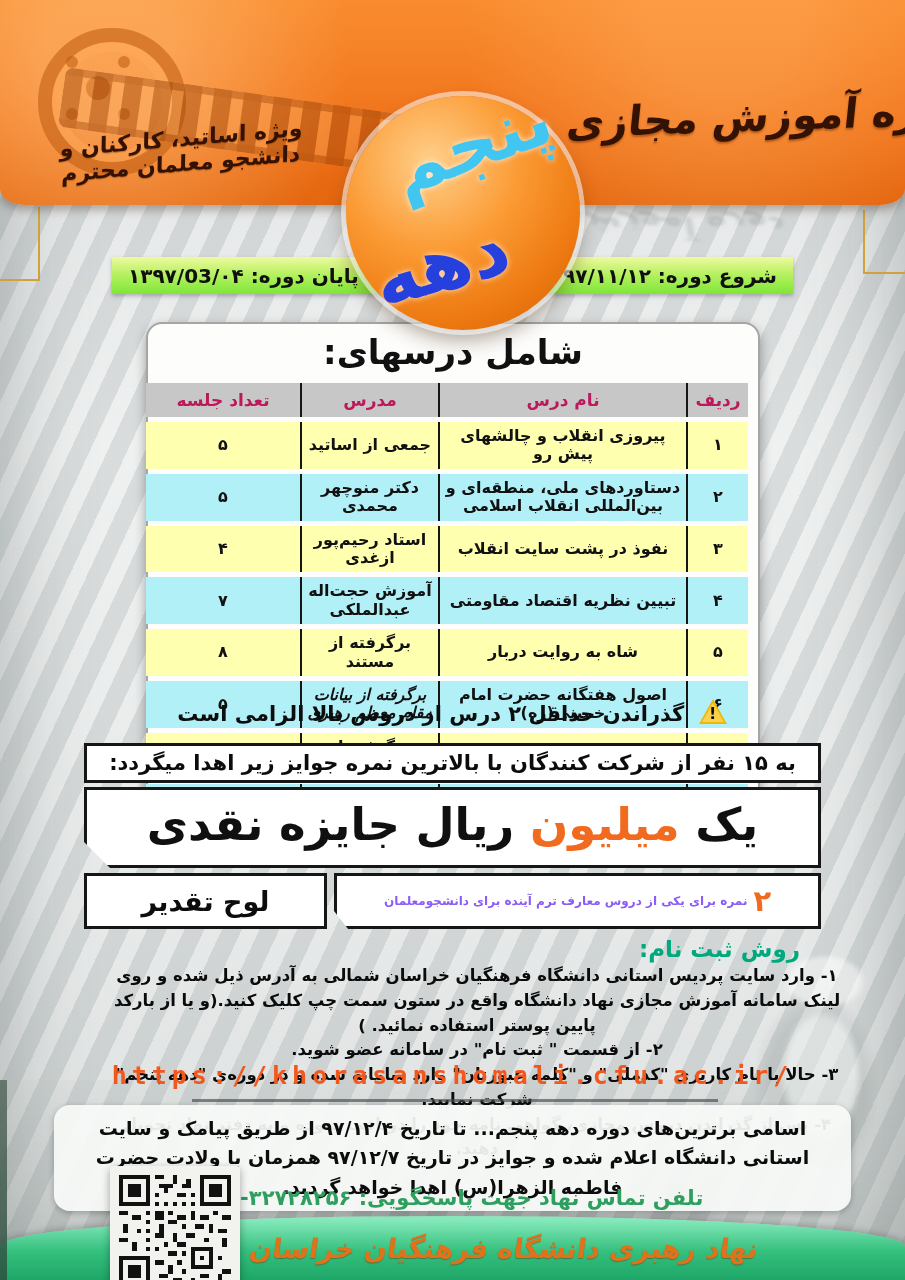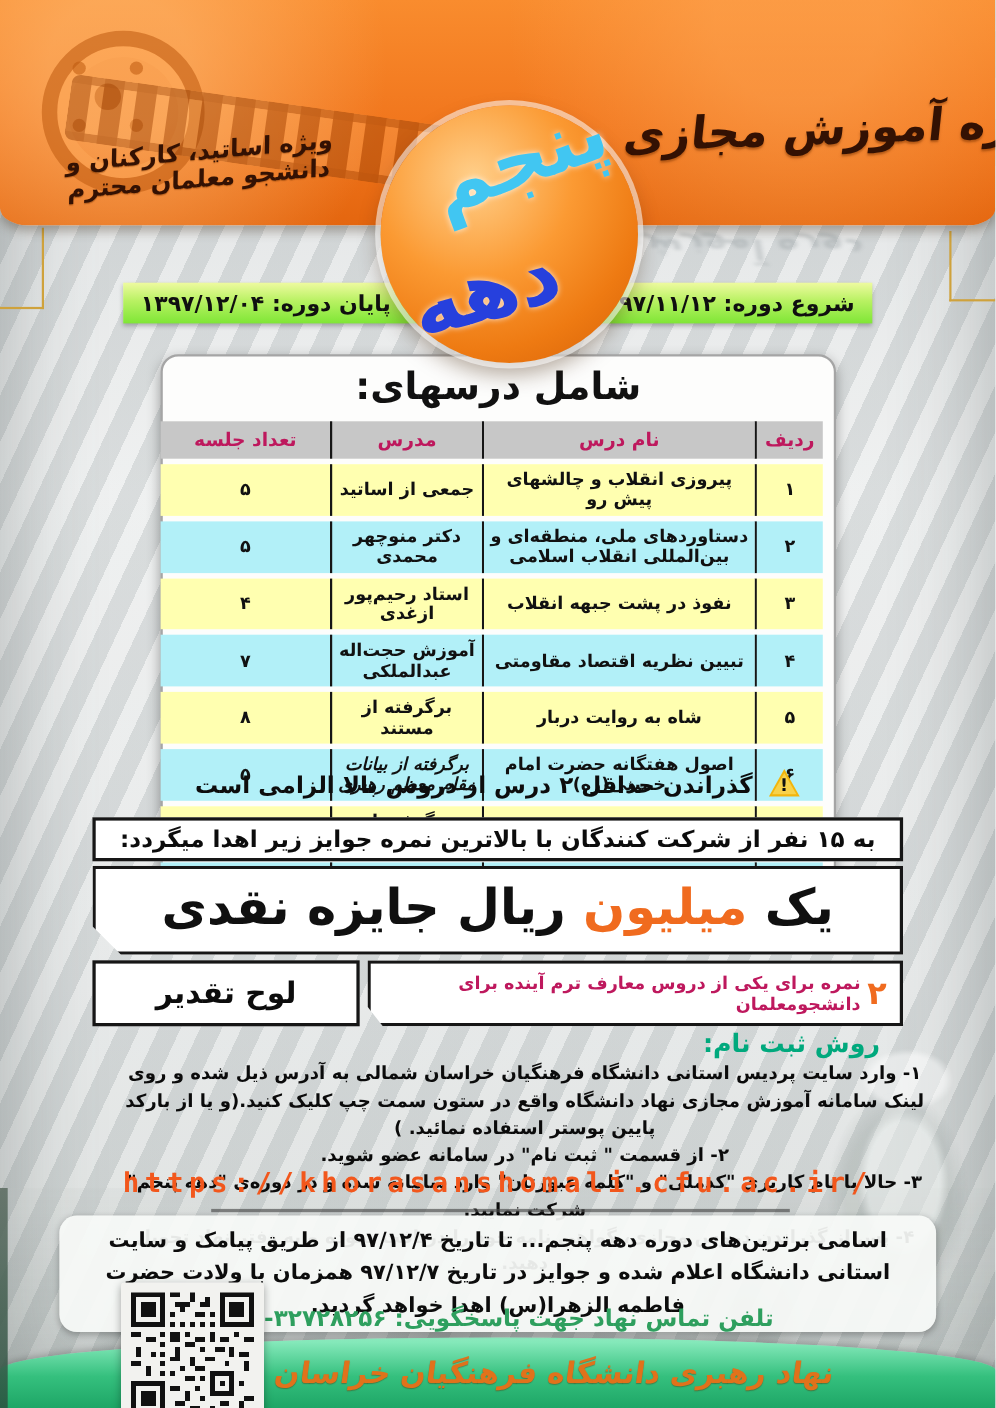--- a/index.html
+++ b/index.html
@@ -78,21 +78,21 @@
   .prize-wrap{position:absolute;top:743px;left:84px;width:737px;z-index:3;}
   .prize-box{border:3px solid #161616;background:#fff;box-sizing:border-box;}
   .prize-header{padding:5px 8px;text-align:center;font-size:21px;font-weight:bold;direction:rtl;color:#0c0c0c;}
   .prize-main{margin-top:4px;padding:8px 6px 14px;text-align:center;font-size:45px;font-weight:bold;direction:rtl;color:#101010;
     clip-path:polygon(0 0,100% 0,100% 100%,26px 100%,0 calc(100% - 26px));}
   .prize-main .hl{color:#f06b1f;}
   .prize-row{margin-top:5px;display:flex;direction:rtl;gap:7px;}
   .prize-grade{flex:1;display:flex;align-items:center;justify-content:center;direction:rtl;padding:8px 12px;
     clip-path:polygon(0 0,100% 0,100% 100%,14px 100%,0 calc(100% - 18px));}
   .prize-grade .num{color:#f06b1f;font-size:29px;font-weight:bold;margin-left:6px;}
-  .prize-grade .txt{font-size:16px;font-weight:bold;color:#be185d;}
+  .prize-grade .txt{font-size:12px;font-weight:bold;color:#8b5cf6;}
   .prize-cert{width:243px;display:flex;align-items:center;justify-content:center;
     font-size:27px;font-weight:bold;color:#0c0c0c;padding:8px 0;}
   
   .khomeini{position:absolute;right:8px;top:920px;width:180px;height:280px;z-index:1;opacity:.55;
     background:
       radial-gradient(ellipse 60px 40px at 60% 22%, rgba(255,255,255,.9) 0 55%, transparent 70%),
       radial-gradient(ellipse 55px 90px at 58% 55%, rgba(235,240,238,.95) 0 60%, transparent 75%),
       radial-gradient(ellipse 80px 120px at 55% 60%, rgba(150,160,156,.5) 0 60%, transparent 80%);
     filter:blur(1px);}
   .registration{position:absolute;top:936px;left:58px;width:790px;z-index:3;direction:rtl;}
@@ -146,21 +146,21 @@
   </div>
   <div class="header-ghost">دوره آموزش مجازی</div>
 
   <div class="gold-l1"></div>
   <div class="gold-l2"></div>
   <div class="gold-r1"></div>
   <div class="gold-r2"></div>
 
   <div class="datebar">
     <span>شروع دوره: ۱۳۹۷/۱۱/۱۲</span>
-    <span>پایان دوره: ۱۳۹۷/۱۲/۰۴</span>
+    <span>پایان دوره: ۱۳۹۷/03/۰۴</span>
   </div>
 
   <div class="badge">
     <span class="w1">پنجم</span>
     <span class="w2">دهه</span>
   </div>
 
   <div class="course-card">
     <div class="course-title">شامل درسهای:</div>
     <table class="courses">
@@ -180,21 +180,21 @@
           <td>۵</td>
         </tr>
         <tr class="c">
           <td>۲</td>
           <td class="sm">دستاوردهای ملی، منطقه‌ای و بین‌المللی انقلاب اسلامی</td>
           <td>دکتر منوچهر محمدی</td>
           <td>۵</td>
         </tr>
         <tr class="y">
           <td>۳</td>
-          <td>نفوذ در پشت جبهه انقلاب</td>
+          <td>نفوذ در پشت سایت انقلاب</td>
           <td class="sm3">استاد رحیم‌پور ازغدی</td>
           <td>۴</td>
         </tr>
         <tr class="c">
           <td>۴</td>
           <td>تبیین نظریه اقتصاد مقاومتی</td>
           <td class="sm3">آموزش حجت‌اله عبدالملکی</td>
           <td>۷</td>
         </tr>
         <tr class="y">

